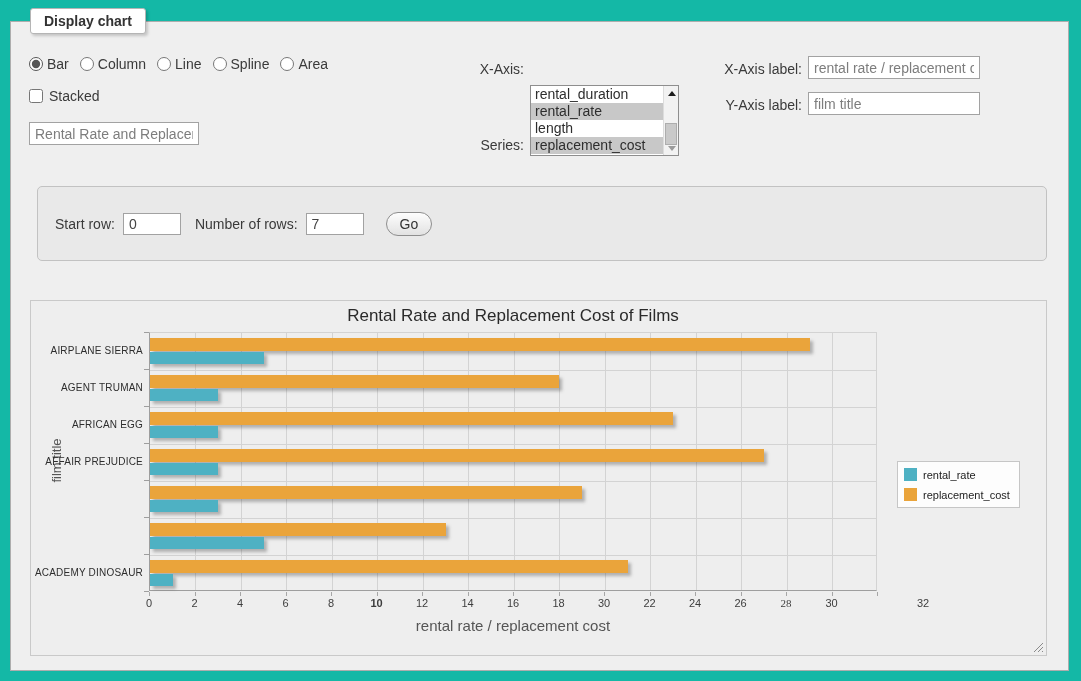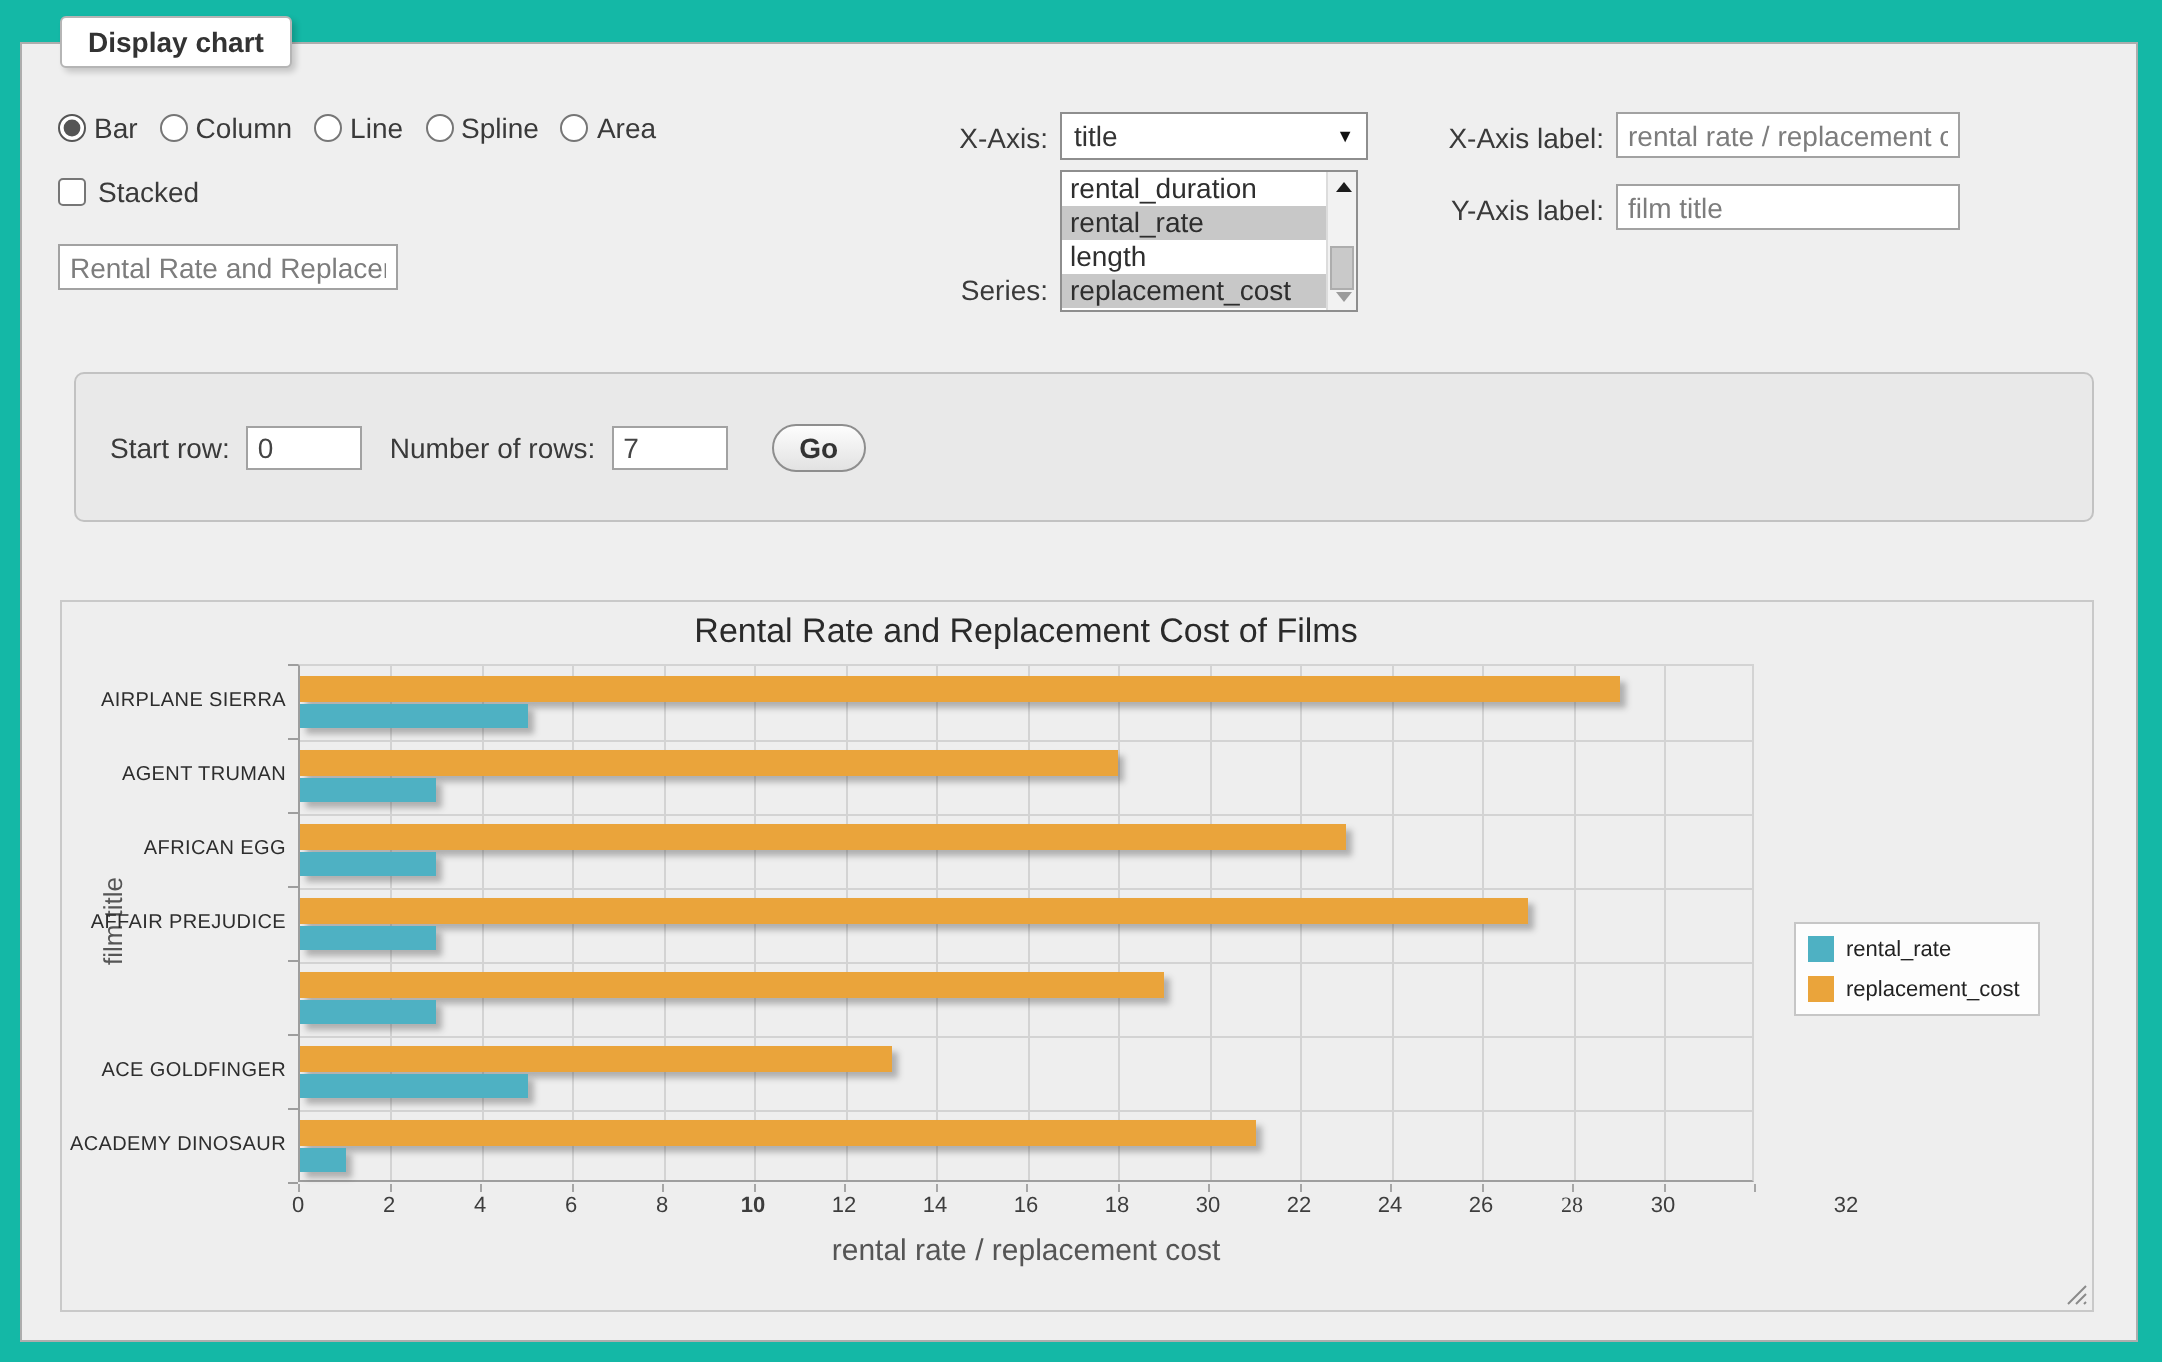--- a/index.html
+++ b/index.html
@@ -20,21 +20,21 @@
   .listbox{position:absolute;left:530px;top:85px;width:149px;height:71px;background:#fff;border:1px solid #8E8E8E;overflow:hidden;}
   .listbox .opt{height:17px;line-height:17px;font-size:14px;color:#2e2e2e;padding-left:4px;white-space:nowrap;}
   .listbox .opt.sel{background:#C8C8C8;}
   .sbar{position:absolute;right:0;top:0;width:15px;height:100%;background:#F2F2F2;border-left:1px solid #DCDCDC;}
   .sbtn{position:absolute;left:0;width:15px;height:14px;display:flex;align-items:center;justify-content:center;}
   .tri-up{width:0;height:0;border-left:4px solid transparent;border-right:4px solid transparent;border-bottom:5px solid #1b1b1b;}
   .tri-down{width:0;height:0;border-left:4px solid transparent;border-right:4px solid transparent;border-top:5px solid #9B9B9B;}
   .sthumb{position:absolute;left:1px;width:12px;top:37px;height:22px;background:#C9C9C9;border:1px solid #ADADAD;}
   .rows-panel{position:absolute;left:37px;top:186px;width:1010px;height:75px;background:#E9E9E9;border:1px solid #C2C2C2;border-radius:5px;display:flex;align-items:center;padding-left:17px;font-size:14px;color:#3a3a3a;}
   .rows-panel input{position:static;width:58px;height:22px;margin-left:8px;}
-  .go-btn{margin-left:22px;padding:3px 13px;font-size:14px;color:#333;background:linear-gradient(#FDFDFD,#E2E2E2);border:1px solid #8E8E8E;border-radius:13px;cursor:pointer;font-weight:bold;}
+  .go-btn{margin-left:22px;padding:3px 13px;font-size:14px;color:#333;background:linear-gradient(#FDFDFD,#E2E2E2);border:1px solid #8E8E8E;border-radius:13px;cursor:pointer;}
   .chart-panel{position:absolute;left:30px;top:300px;width:1017px;height:356px;border:1px solid #C9C9C9;background:#EEEEEE;}
   .chart-title{position:absolute;left:118px;top:5px;width:728px;text-align:center;font-size:17px;color:#2a2a2a;}
   .plot{position:absolute;left:118px;top:31px;width:728px;height:259px;border-top:1px solid #D3D3D3;border-right:1px solid #D3D3D3;border-left:1px solid #9E9E9E;border-bottom:1px solid #9E9E9E;}
   .vgrid{position:absolute;top:0;width:1px;height:100%;background:#D3D3D3;}
   .hgrid{position:absolute;left:0;width:100%;height:1px;background:#D3D3D3;}
   .bar{position:absolute;box-shadow:3px 3px 3px rgba(60,60,60,.35);}
   .cat-label{position:absolute;left:2px;width:110px;display:flex;align-items:center;justify-content:flex-end;font-size:10px;color:#2d2d2d;letter-spacing:.2px;text-align:right;}
   .ytick{position:absolute;width:5px;height:1px;background:#9E9E9E;left:113px;}
   .xtickmark{position:absolute;width:1px;height:4px;background:#A6A6A6;top:291px;}
   .xtick-label{position:absolute;top:296px;width:30px;text-align:center;font-size:11px;color:#3d3d3d;}
@@ -76,24 +76,20 @@
     </div>
 
   <div class="check-row">
     <input type="checkbox" style="">
     <span>Stacked</span>
   </div>
 
   <input class="txt" style="left: 29px; top: 122px; width: 170px; height: 23px;" value="Rental Rate and Replacement Cost of Films">
 
   <div class="ctl-label" style="left:420px;top:61px;width:104px;text-align:right;">X-Axis:</div>
-  <div class="select-box">
-    <span>title</span>
-    <span class="arrow">▼</span>
-  </div>
 
   <div class="ctl-label" style="left:420px;top:137px;width:104px;text-align:right;">Series:</div>
   <div class="listbox">
     <div style="margin-right:15px;">
         <div class="opt">rental_duration</div>
         <div class="opt sel">rental_rate</div>
         <div class="opt">length</div>
         <div class="opt sel">replacement_cost</div>
       </div>
     <div class="sbar">
@@ -210,20 +206,19 @@
       <div class="bar" style="left: 119px; top: 74px; width: 409.272px; height: 13px; background: rgb(234, 164, 59);"></div>
       <div class="bar" style="left: 119px; top: 88px; width: 68.0225px; height: 12px; background: rgb(78, 177, 195);"></div>
       <div class="cat-label" style="top: 105px; height: 37px;">AFRICAN EGG</div>
       <div class="bar" style="left: 119px; top: 111px; width: 523.022px; height: 13px; background: rgb(234, 164, 59);"></div>
       <div class="bar" style="left: 119px; top: 125px; width: 68.0225px; height: 12px; background: rgb(78, 177, 195);"></div>
       <div class="cat-label" style="top: 142px; height: 37px;">AFFAIR PREJUDICE</div>
       <div class="bar" style="left: 119px; top: 148px; width: 614.022px; height: 13px; background: rgb(234, 164, 59);"></div>
       <div class="bar" style="left: 119px; top: 162px; width: 68.0225px; height: 12px; background: rgb(78, 177, 195);"></div>
       <div class="bar" style="left: 119px; top: 185px; width: 432.022px; height: 13px; background: rgb(234, 164, 59);"></div>
       <div class="bar" style="left: 119px; top: 199px; width: 68.0225px; height: 12px; background: rgb(78, 177, 195);"></div>
-      <div class="cat-label" style="top: 216px; height: 37px;">ACE GOLDFINGER</div>
       <div class="bar" style="left: 119px; top: 222px; width: 295.522px; height: 13px; background: rgb(234, 164, 59);"></div>
       <div class="bar" style="left: 119px; top: 236px; width: 113.522px; height: 12px; background: rgb(78, 177, 195);"></div>
       <div class="cat-label" style="top: 253px; height: 37px;">ACADEMY DINOSAUR</div>
       <div class="bar" style="left: 119px; top: 259px; width: 477.522px; height: 13px; background: rgb(234, 164, 59);"></div>
       <div class="bar" style="left: 119px; top: 273px; width: 22.5225px; height: 12px; background: rgb(78, 177, 195);"></div>
     </div>
 </div>
 
 </body></html>

